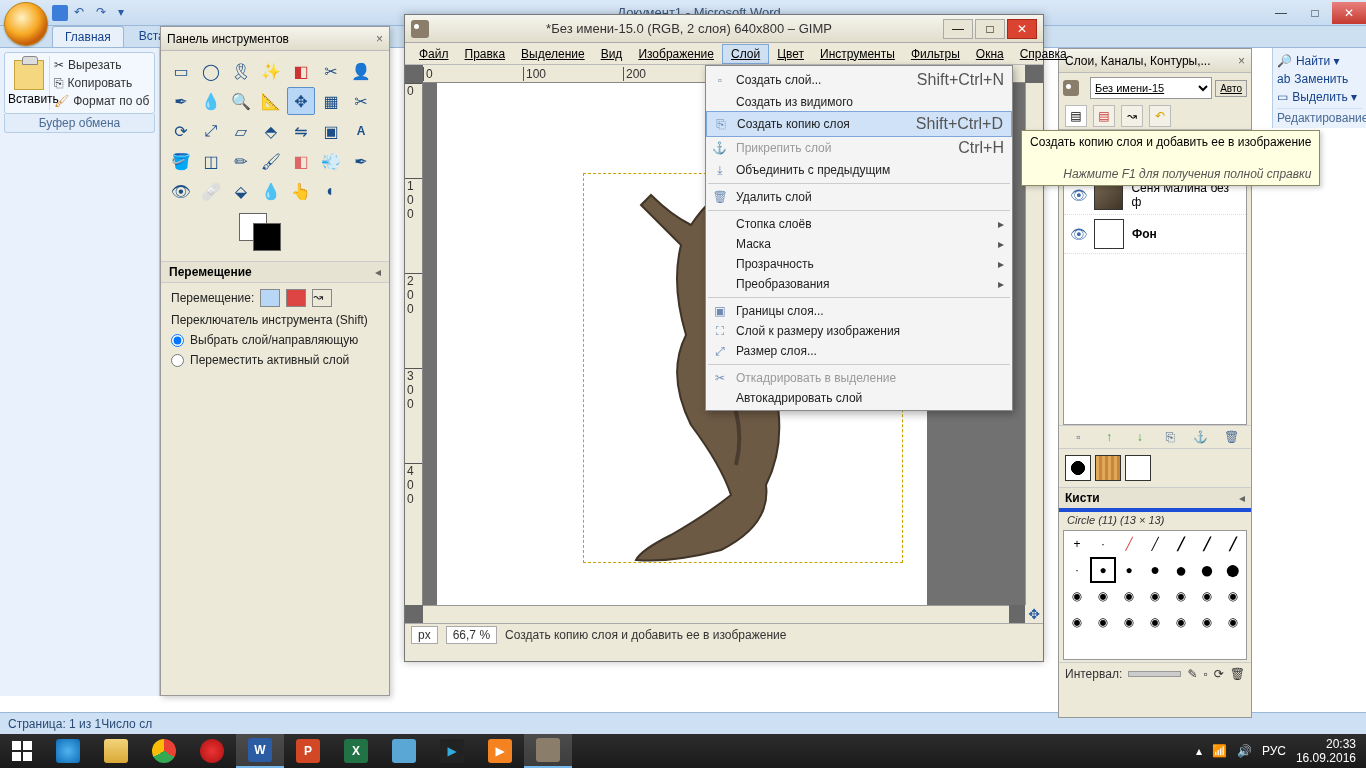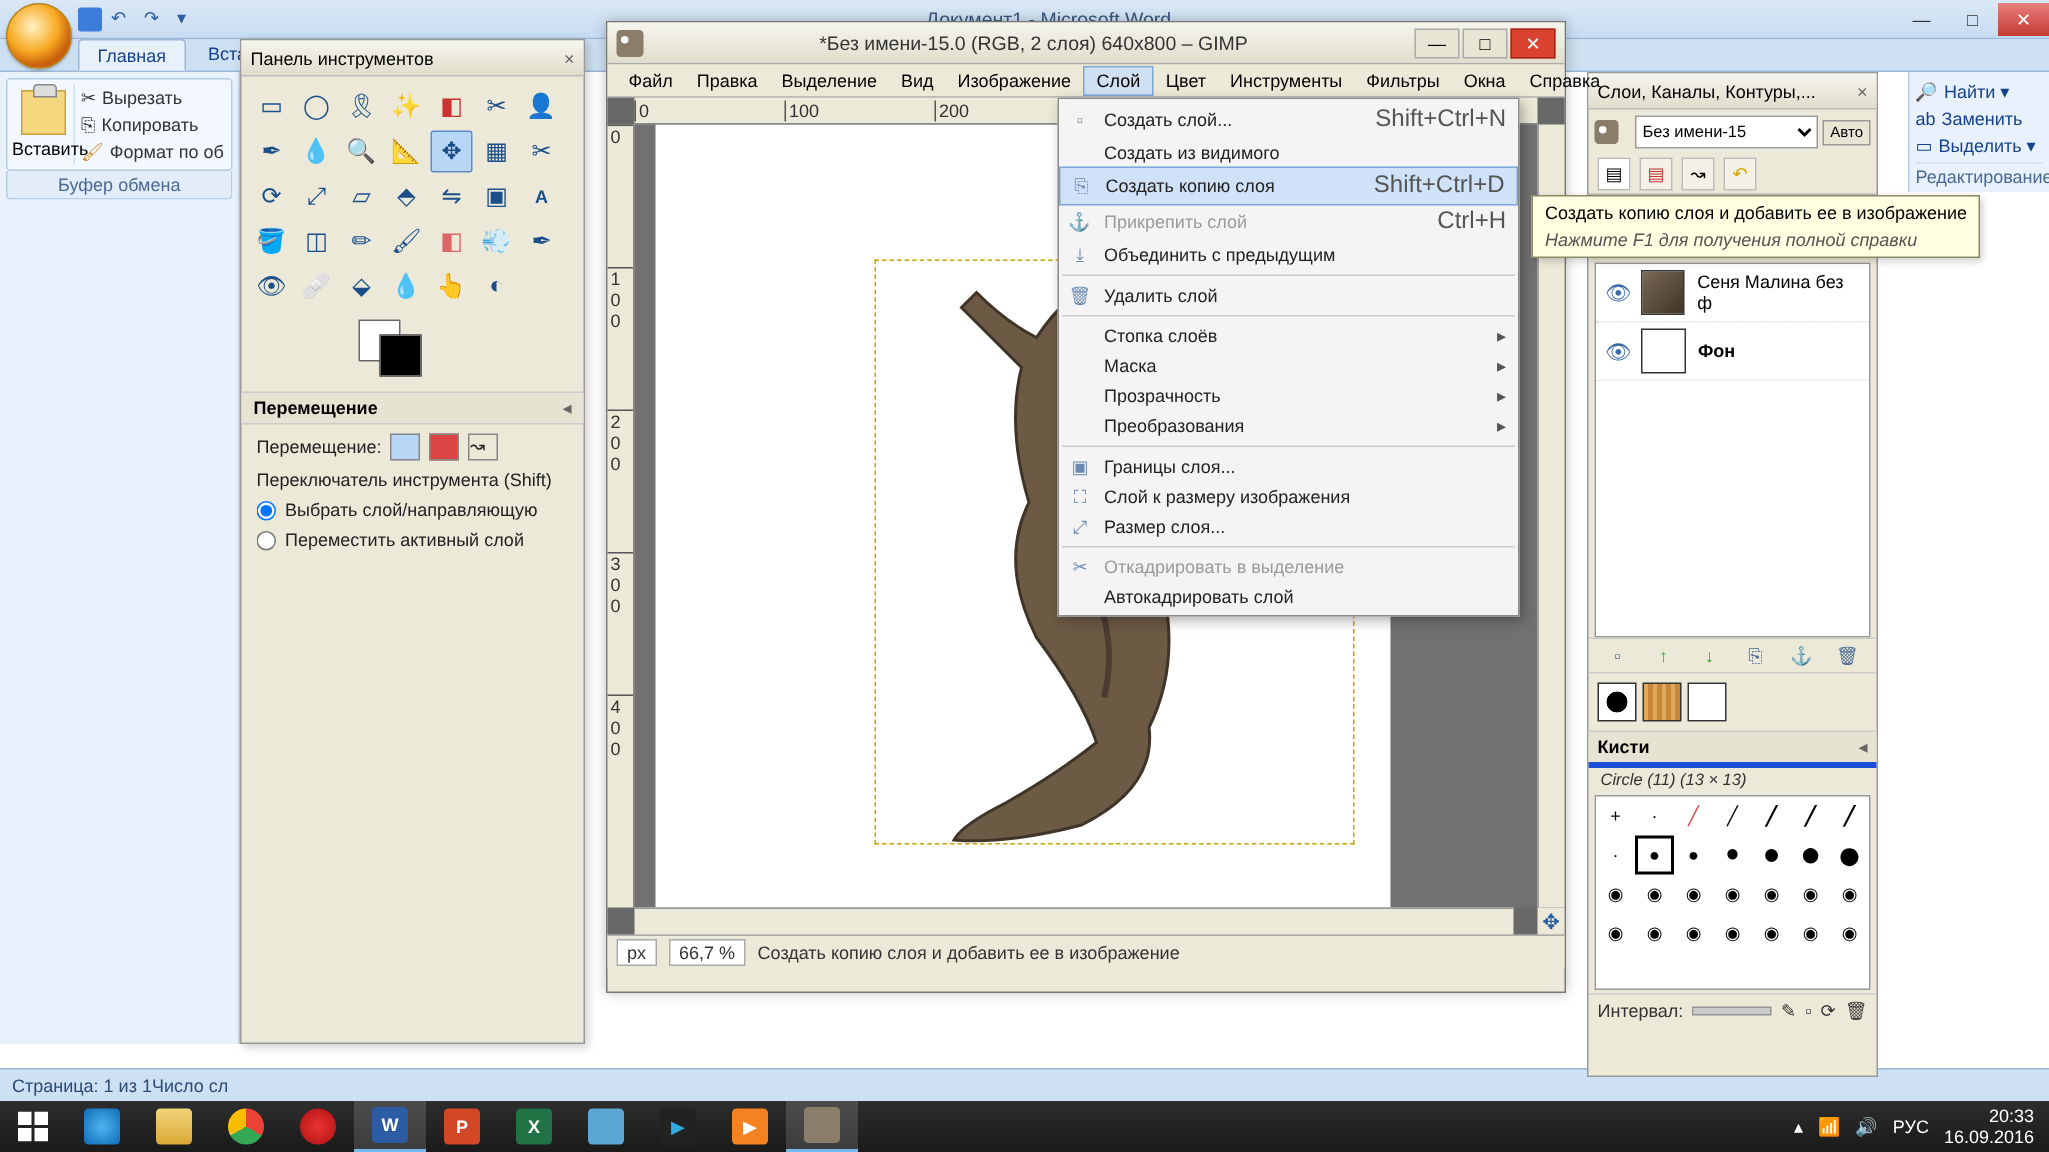--- a/index.html
+++ b/index.html
@@ -49,21 +49,21 @@
 
 .gimp-win { position: absolute; left: 404px; top: 14px; width: 640px; height: 648px; background: #ece9d8; border: 1px solid #777; box-shadow: 0 0 8px rgba(0,0,0,.25); z-index: 15; }
 .gimp-tb { height: 28px; background: linear-gradient(#f6f5ee,#e0ddcb); border-bottom: 1px solid #aaa; display: flex; align-items: center; padding: 0 6px; }
 .wilber { width: 18px; height: 18px; background: #8a7d6a; border-radius: 3px; margin-right: 8px; position:relative;}
 .wilber::before{content:"";position:absolute;width:5px;height:5px;background:#fff;border-radius:50%;top:4px;left:3px;}
 .gimp-tb .ttl { flex: 1; text-align: center; color: #333; font-size: 13px; }
 .gimp-tb .btns { display: flex; gap: 0; }
 .gimp-tb .btns div { width: 30px; height: 20px; text-align: center; line-height: 18px; border: 1px solid #aaa; background: #e8e5d4; margin-left: 2px;}
 .gimp-tb .btns .cls { background: #d9432f; color: #fff; border-color: #a82817;}
 .gimp-menu { height: 22px; display: flex; align-items: center; padding: 0 6px; gap: 0; border-bottom: 1px solid #bbb; background: #ece9d8;}
-.gimp-menu span { padding: 2px 8px; }
+.gimp-menu span { padding: 2px 8px; text-decoration: underline; }
 .gimp-menu span.open { background: #cfe0f2; border: 1px solid #7da7d9; }
 .gimp-canvas { background: #686868; position: relative; height: 558px; display: flex; }
 .ruler-h { position: absolute; top: 0; left: 18px; right: 18px; height: 18px; background: #ece9d8; border-bottom: 1px solid #888; font-size: 9px; color: #333; display:flex; align-items:flex-end; padding-bottom:1px;}
 .ruler-h span { width:100px; border-left:1px solid #555; padding-left:2px;}
 .ruler-v { position: absolute; top: 18px; left: 0; width: 18px; bottom: 18px; background: #ece9d8; border-right: 1px solid #888; font-size:9px; color:#333;}
 .ruler-v span { display:block; height:95px; border-top:1px solid #555; writing-mode: horizontal-tb; padding-left:2px;}
 .canvas-inner { position: absolute; left: 18px; top: 18px; right: 18px; bottom: 18px; background: #717171; overflow: hidden; }
 .page { position: absolute; left: 14px; top: 0; width: 490px; height: 560px; background: #fff; }
 .layer-bounds { position: absolute; left: 160px; top: 90px; width: 320px; height: 390px; border: 1px dashed #c9a200; }
 .figure { position: absolute; left: 188px; top: 92px; width: 250px; height: 390px; }
@@ -79,27 +79,27 @@
 .layer-menu .mi { display: flex; align-items: center; padding: 3px 8px 3px 30px; position: relative; color: #222; }
 .layer-menu .mi.dis { color: #9a9a9a; }
 .layer-menu .mi.sel { background: #cfe2f8; border: 1px solid #7da7d9; margin: -1px 0; }
 .layer-menu .mi .ic { position: absolute; left: 6px; width: 16px; text-align: center; color: #6b8ab3; }
 .layer-menu .mi .sc { margin-left: auto; color: #555; font-size: 16px;}
 .layer-menu .mi .arr { margin-left: auto; color: #555; }
 .layer-menu hr { border: none; border-top: 1px solid #ccc; margin: 3px 2px; }
 
 
 .tooltip { position: absolute; left: 616px; top: 115px; z-index: 40; background: #ffffe1; border: 1px solid #8a8a66; padding: 4px 8px; box-shadow: 2px 2px 5px rgba(0,0,0,.2); font-size: 11px; white-space: nowrap;}
-.tooltip .sub { color: #555; font-style: italic; text-align: left; margin-top: 4px;}
+.tooltip .sub { color: #555; font-style: italic; text-align: right; margin-top: 18px;}
 
 
 .dock { position: absolute; left: 1058px; top: 48px; width: 194px; height: 670px; background: #ece9d8; border: 1px solid #999; z-index: 14;}
 .dock-tb { height: 24px; background: linear-gradient(#f6f5ee,#e0ddcb); border-bottom: 1px solid #bbb; padding: 2px 6px; display:flex; align-items:center; font-size:13px;}
 .dock-tb .x { margin-left:auto; color:#666;}
-.dock-combo { padding: 4px; display: flex; gap: 3px; align-items: center; }
+.dock-combo { padding: 4px; display: flex; gap: 3px; align-items: center; text-decoration: underline; }
 .dock-combo select { flex: 1; height: 22px; border: 1px solid #999; background: #fff; font-size:11px;}
 .dock-combo .auto { border: 1px solid #999; background: #e8e5d4; padding: 2px 4px; font-size: 10px;}
 .dock-tabs { padding: 2px 6px; display: flex; gap: 6px; border-bottom: 1px solid #bbb;}
 .dock-tabs .t { width: 22px; height: 22px; border: 1px solid #bbb; background: #f3f1e6; text-align:center; line-height:20px;}
 .dock-sec { padding: 3px 6px; font-weight: bold; background:#e6e3d2; border-bottom:1px solid #ccc; display:flex;}
 .dock-sec span:last-child {margin-left:auto; font-weight:normal; color:#666;}
 .lock-row { padding: 4px 6px; display: flex; align-items: center; gap: 6px; font-size:11px;}
 .lock-row .cb { width: 14px; height: 14px; border: 1px solid #888; background:#fff;}
 .lock-row .alpha { width:16px; height:16px; background: repeating-conic-gradient(#ccc 0 25%, #fff 0 50%) 0 0/8px 8px;}
 .layer-list { height: 250px; background: #fff; border: 1px solid #999; margin: 0 4px; overflow:auto;}

